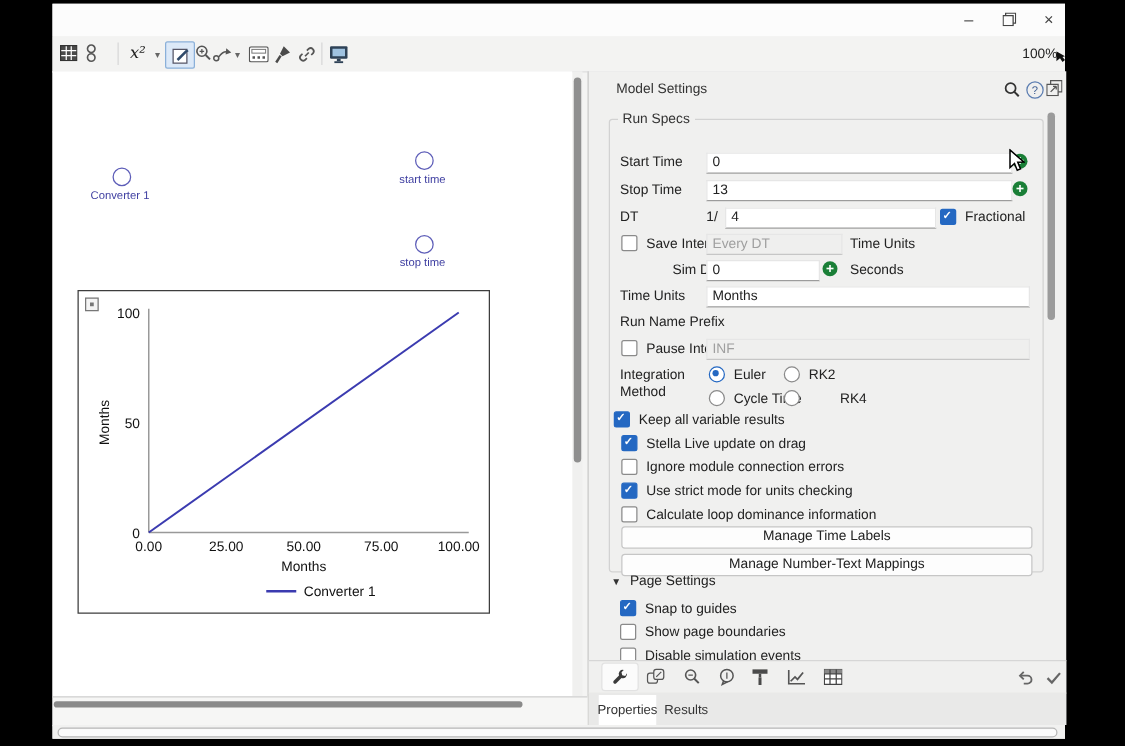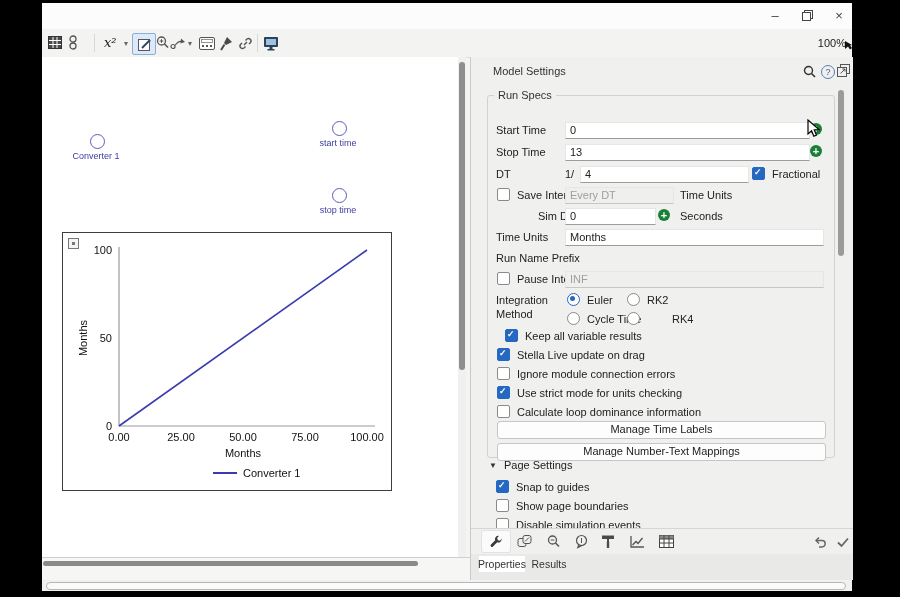--- a/index.html
+++ b/index.html
@@ -46,21 +46,21 @@
   .radio.on::after{content:"";position:absolute;left:2px;top:2px;width:5px;height:5px;border-radius:50%;background:#2468c2;}
   .chkrow{position:absolute;display:flex;align-items:center;gap:7px;height:13px;}
   .plus{width:12px;height:12px;border-radius:50%;background:#1a7f37;color:#fff;display:flex;
         align-items:center;justify-content:center;font-size:11px;font-weight:bold;line-height:1;}
   .btn{background:#fdfdfd;border:1px solid #c6c6c6;border-radius:3px;text-align:center;
        font-size:11px;color:#222;line-height:15px;}
   .iconbar{background:#f0f0ef;border-top:1px solid #d6d6d6;}
   .ibtn{position:absolute;width:28px;height:21px;display:flex;align-items:center;justify-content:center;}
   .ibtn.sel{background:#fbfbfb;border-radius:2px;box-shadow:0 0 0 1px #e2e2e2;}
   .tabsrow{background:#e9e9e8;}
-  .tab{position:absolute;top:2px;height:16px;display:flex;align-items:center;justify-content:center;
+  .tab{position:absolute;top:2px;height:24px;display:flex;align-items:center;justify-content:center;
        font-size:10.5px;color:#333;}
   .tab.on{background:#fff;}
   .helpicon{width:12px;height:12px;border:1px solid #5b7db1;border-radius:50%;color:#3e5e92;
             font-size:9px;display:flex;align-items:center;justify-content:center;}
   .tri{font-size:8px;color:#333;}
 </style>
 </head>
 <body>
 
 <div class="abs window" style="left:42px;top:3px;width:810px;height:588px;"></div>
@@ -268,21 +268,21 @@
     </div>
     <div class="chkrow" style="left:79px;top:211px;">
       <span class="radio"></span>
       <span class="lbl">Cycle Time</span>
     </div>
     <div class="chkrow" style="left:139px;top:211px;gap:32px;">
       <span class="radio"></span>
       <span class="lbl">RK4</span>
     </div>
 
-    <div class="chkrow" style="left:17px;top:228px;">
+    <div class="chkrow" style="left:3px;top:228px;">
       <span class="cb on"></span>
       <span class="lbl">Keep all variable results</span>
     </div>
     <div class="chkrow" style="left:9px;top:247px;">
       <span class="cb on"></span>
       <span class="lbl">Stella Live update on drag</span>
     </div>
     <div class="chkrow" style="left:9px;top:266px;">
       <span class="cb"></span>
       <span class="lbl">Ignore module connection errors</span>

